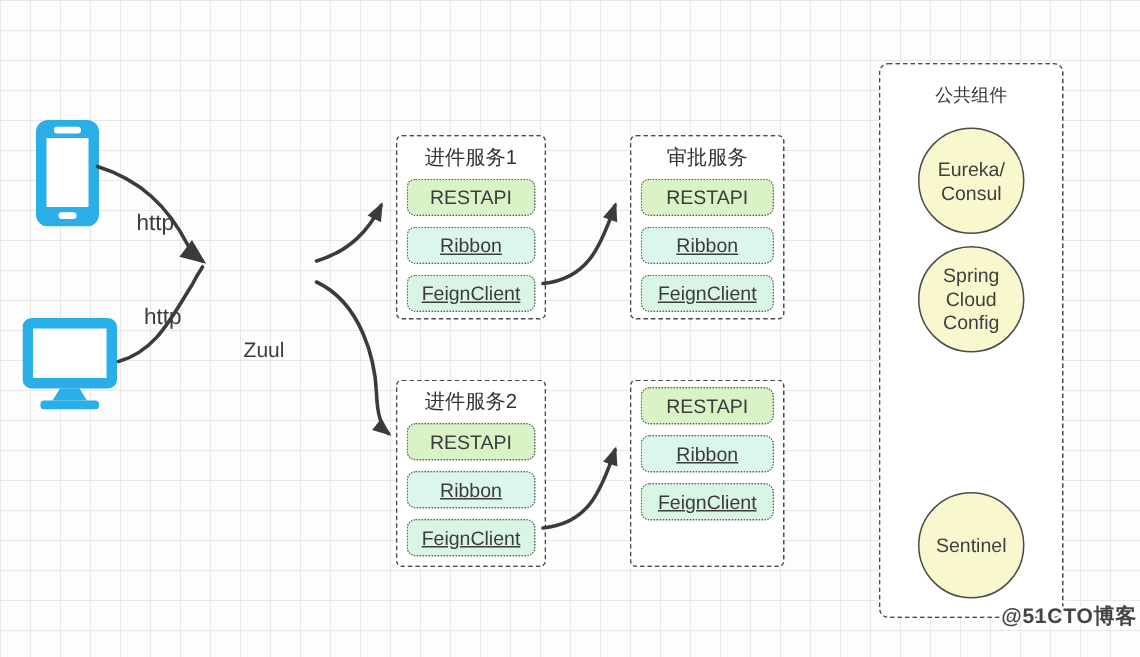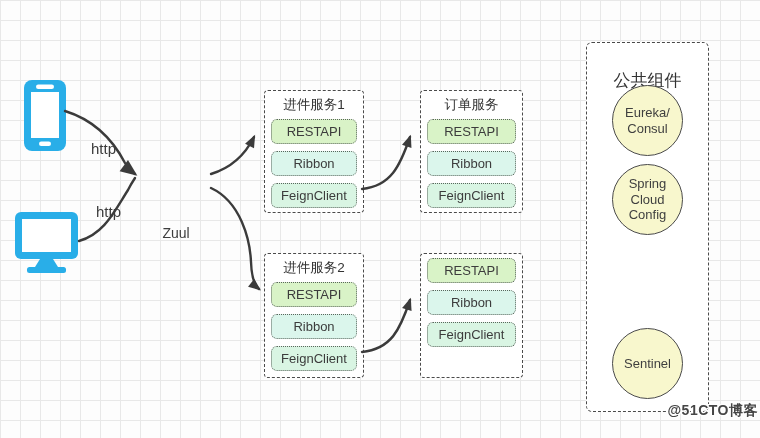--- a/index.html
+++ b/index.html
@@ -36,31 +36,31 @@
   .svc1{left:264px;top:90px;width:100px;height:123px;}
   .svc2{left:420px;top:90px;width:103px;height:123px;}
   .svc3{left:264px;top:253px;width:100px;height:125px;}
   .svc4{left:420px;top:253px;width:103px;height:125px;}
   .svc-title{height:21px;line-height:21px;padding-top:3px;text-align:center;font-size:13.5px;color:#333;}
   .pill{
     margin:4px 6px 0;height:25px;border:1.4px dotted #5a655c;border-radius:6px;
     display:flex;align-items:center;justify-content:center;
     font-size:13px;color:#3c3c3c;box-sizing:border-box;
   }
-  .pill + .pill{margin-top:7px;}
+  .pill + .pill{margin-top:7px;text-decoration:underline;}
   .pill-restapi{background:#d9f3c7;}
   .pill-ribbon{background:#dbf6ec;}
   .pill-feign{background:#d9f5e3;}
   
   .panel{
     left:586px;top:42px;width:123px;height:370px;
     background:#fff;border:1.6px dashed #4a4a4a;border-radius:6px;
     box-sizing:border-box;z-index:2;
   }
-  .panel-title{margin-top:26px;text-align:center;font-size:17px;color:#333;}
+  .panel-title{margin-top:12px;text-align:center;font-size:12px;color:#333;}
   .bubble{
     position:absolute;left:25px;width:71px;height:71px;border-radius:50%;
     background:#f8f7cd;border:1.5px solid #4a4a4a;box-sizing:border-box;
     display:flex;align-items:center;justify-content:center;
     text-align:center;font-size:13px;line-height:1.22;color:#3f3f3f;
     white-space:pre-line;
   }
   .bub1{top:42px;} .bub2{top:121px;} .bub3{top:200px;} .bub4{top:285px;}
   
   .wires{left:0;top:0;width:760px;height:438px;z-index:4;pointer-events:none;}
@@ -96,21 +96,21 @@
   <div class="abs zuul">Zuul</div>
 
   <div class="abs svc svc1">
     <div class="svc-title">进件服务1</div>
     <div class="pill pill-restapi">RESTAPI</div>
     <div class="pill pill-ribbon">Ribbon</div>
     <div class="pill pill-feign">FeignClient</div>
   </div>
 
   <div class="abs svc svc2">
-    <div class="svc-title">订单服务</div>
+    <div class="svc-title">审批服务</div>
     <div class="pill pill-restapi">RESTAPI</div>
     <div class="pill pill-ribbon">Ribbon</div>
     <div class="pill pill-feign">FeignClient</div>
   </div>
 
   <div class="abs svc svc3">
     <div class="svc-title">进件服务2</div>
     <div class="pill pill-restapi">RESTAPI</div>
     <div class="pill pill-ribbon">Ribbon</div>
     <div class="pill pill-feign">FeignClient</div>

